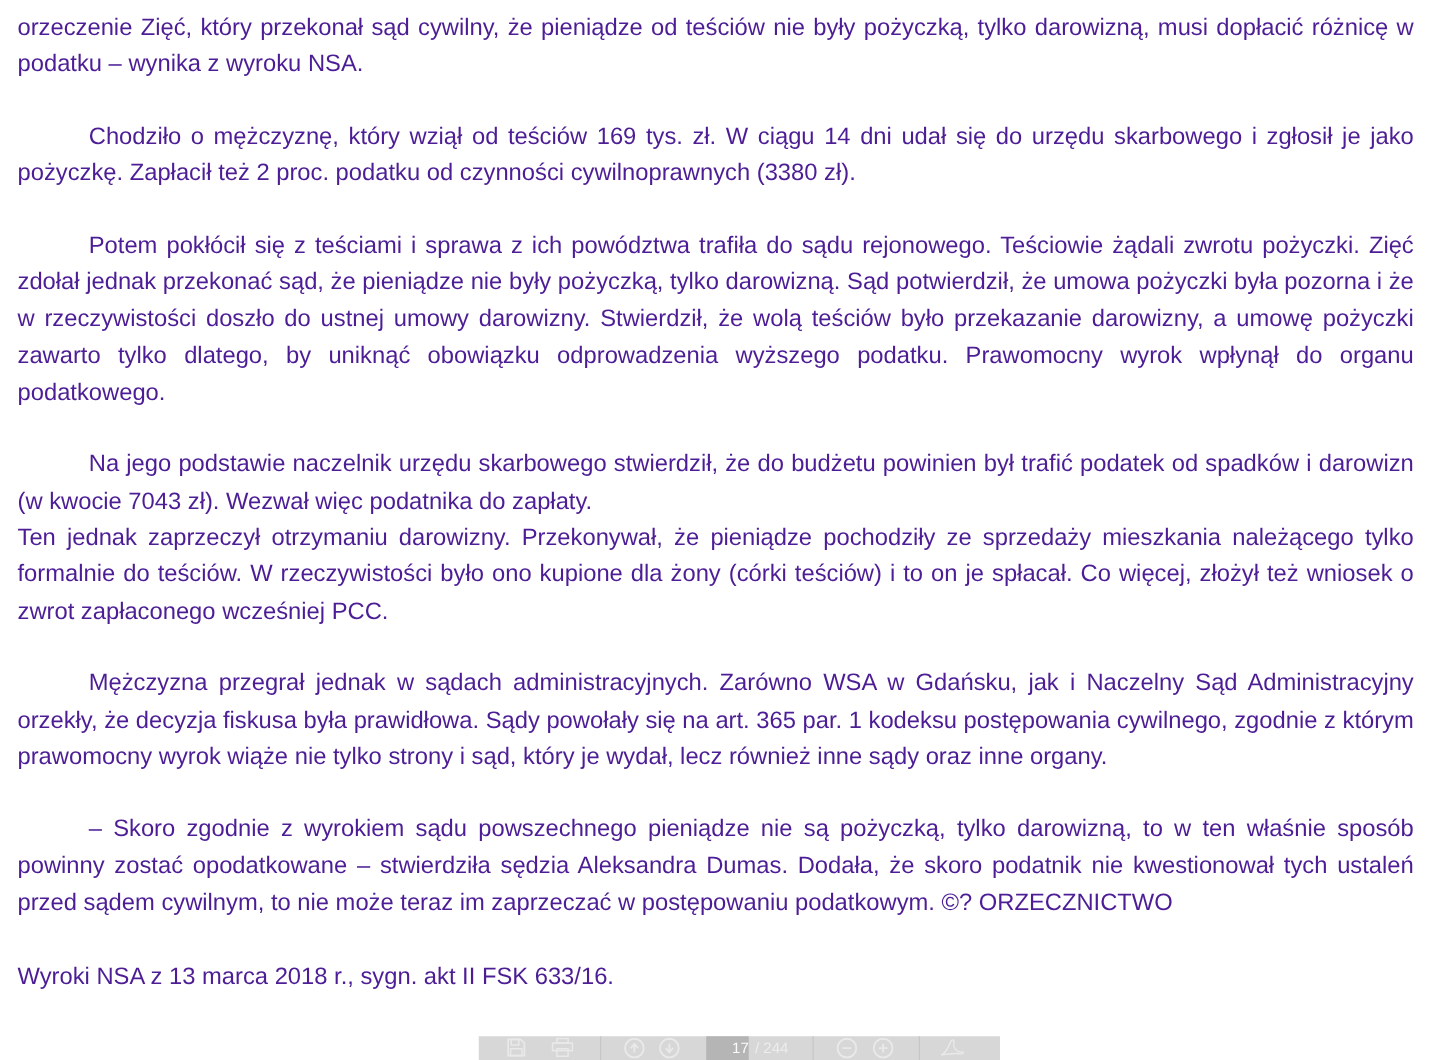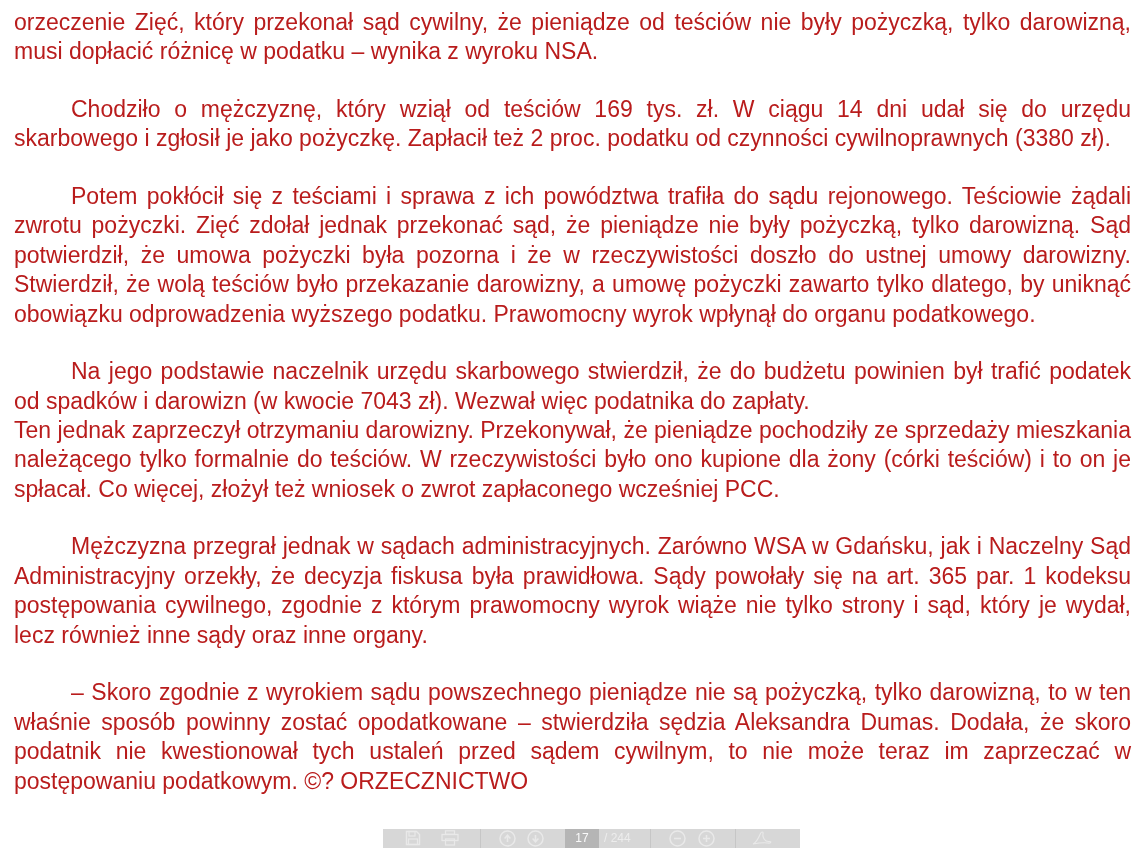--- a/index.html
+++ b/index.html
@@ -13,22 +13,22 @@
   }
   .page-wrap {
     position: absolute;
     top: 0; left: 0;
     width: 1146px;
     height: 848px;
     background: #ffffff;
   }
   .text-area {
     padding: 8px 15px 0 14px;
-    color: #b91c1c;
-    font-size: 23px;
+    color: #4c1d95;
+    font-size: 19px;
     line-height: 29.45px;
   }
   .para {
     margin: 0;
     text-align: justify;
   }
   .para.indent { text-indent: 57px; margin-top: 28px; }
   .footer {
     margin-top: 29.45px;
   }
@@ -67,21 +67,21 @@
   .page-box {
     position: absolute;
     left: 182px;
     top: 0;
     width: 34px;
     height: 19px;
     background: #b5b5b5;
     color: #fbfbfb;
     font-size: 12px;
     line-height: 19px;
-    text-align: center;
+    text-align: right;
   }
   .page-count {
     position: absolute;
     left: 221px;
     top: 0;
     height: 19px;
     color: #ededed;
     font-size: 12px;
     line-height: 19px;
     white-space: nowrap;
@@ -96,20 +96,21 @@
     <div id="paragraphs">
         <p class="para">orzeczenie Zięć, który przekonał sąd cywilny, że pieniądze od teściów nie były pożyczką, tylko darowizną, musi dopłacić różnicę w podatku – wynika z wyroku NSA.</p>
         <p class="para indent">Chodziło o mężczyznę, który wziął od teściów 169 tys. zł. W ciągu 14 dni udał się do urzędu skarbowego i zgłosił je jako pożyczkę. Zapłacił też 2 proc. podatku od czynności cywilnoprawnych (3380 zł).</p>
         <p class="para indent">Potem pokłócił się z teściami i sprawa z ich powództwa trafiła do sądu rejonowego. Teściowie żądali zwrotu pożyczki. Zięć zdołał jednak przekonać sąd, że pieniądze nie były pożyczką, tylko darowizną. Sąd potwierdził, że umowa pożyczki była pozorna i że w rzeczywistości doszło do ustnej umowy darowizny. Stwierdził, że wolą teściów było przekazanie darowizny, a umowę pożyczki zawarto tylko dlatego, by uniknąć obowiązku odprowadzenia wyższego podatku. Prawomocny wyrok wpłynął do organu podatkowego.</p>
         <p class="para indent">Na jego podstawie naczelnik urzędu skarbowego stwierdził, że do budżetu powinien był trafić podatek od spadków i darowizn (w kwocie 7043 zł). Wezwał więc podatnika do zapłaty.</p>
         <p class="para">Ten jednak zaprzeczył otrzymaniu darowizny. Przekonywał, że pieniądze pochodziły ze sprzedaży mieszkania należącego tylko formalnie do teściów. W rzeczywistości było ono kupione dla żony (córki teściów) i to on je spłacał. Co więcej, złożył też wniosek o zwrot zapłaconego wcześniej PCC.</p>
         <p class="para indent">Mężczyzna przegrał jednak w sądach administracyjnych. Zarówno WSA w Gdańsku, jak i Naczelny Sąd Administracyjny orzekły, że decyzja fiskusa była prawidłowa. Sądy powołały się na art. 365 par. 1 kodeksu postępowania cywilnego, zgodnie z którym prawomocny wyrok wiąże nie tylko strony i sąd, który je wydał, lecz również inne sądy oraz inne organy.</p>
         <p class="para indent">– Skoro zgodnie z wyrokiem sądu powszechnego pieniądze nie są pożyczką, tylko darowizną, to w ten właśnie sposób powinny zostać opodatkowane – stwierdziła sędzia Aleksandra Dumas. Dodała, że skoro podatnik nie kwestionował tych ustaleń przed sądem cywilnym, to nie może teraz im zaprzeczać w postępowaniu podatkowym. ©? ORZECZNICTWO</p>
       </div>
     <div class="footer">
+      <div class="footer-line">Wyroki NSA z 13 marca 2018 r., sygn. akt II FSK 633/16.</div>
     </div>
   </div>
 
   <div class="toolbar">
 
     <div class="tbtn" style="left:20px;">
       <svg width="16" height="16" viewBox="0 0 16 16">
         <path d="M1.5 1.5 h10 l3 3 v10 h-13 z" fill="none" stroke="#e9e9e9" stroke-width="1.4"></path>
         <rect x="4" y="1.5" width="6" height="4.5" fill="none" stroke="#e9e9e9" stroke-width="1.2"></rect>
         <rect x="3.5" y="9" width="9" height="5.5" fill="none" stroke="#e9e9e9" stroke-width="1.2"></rect>

